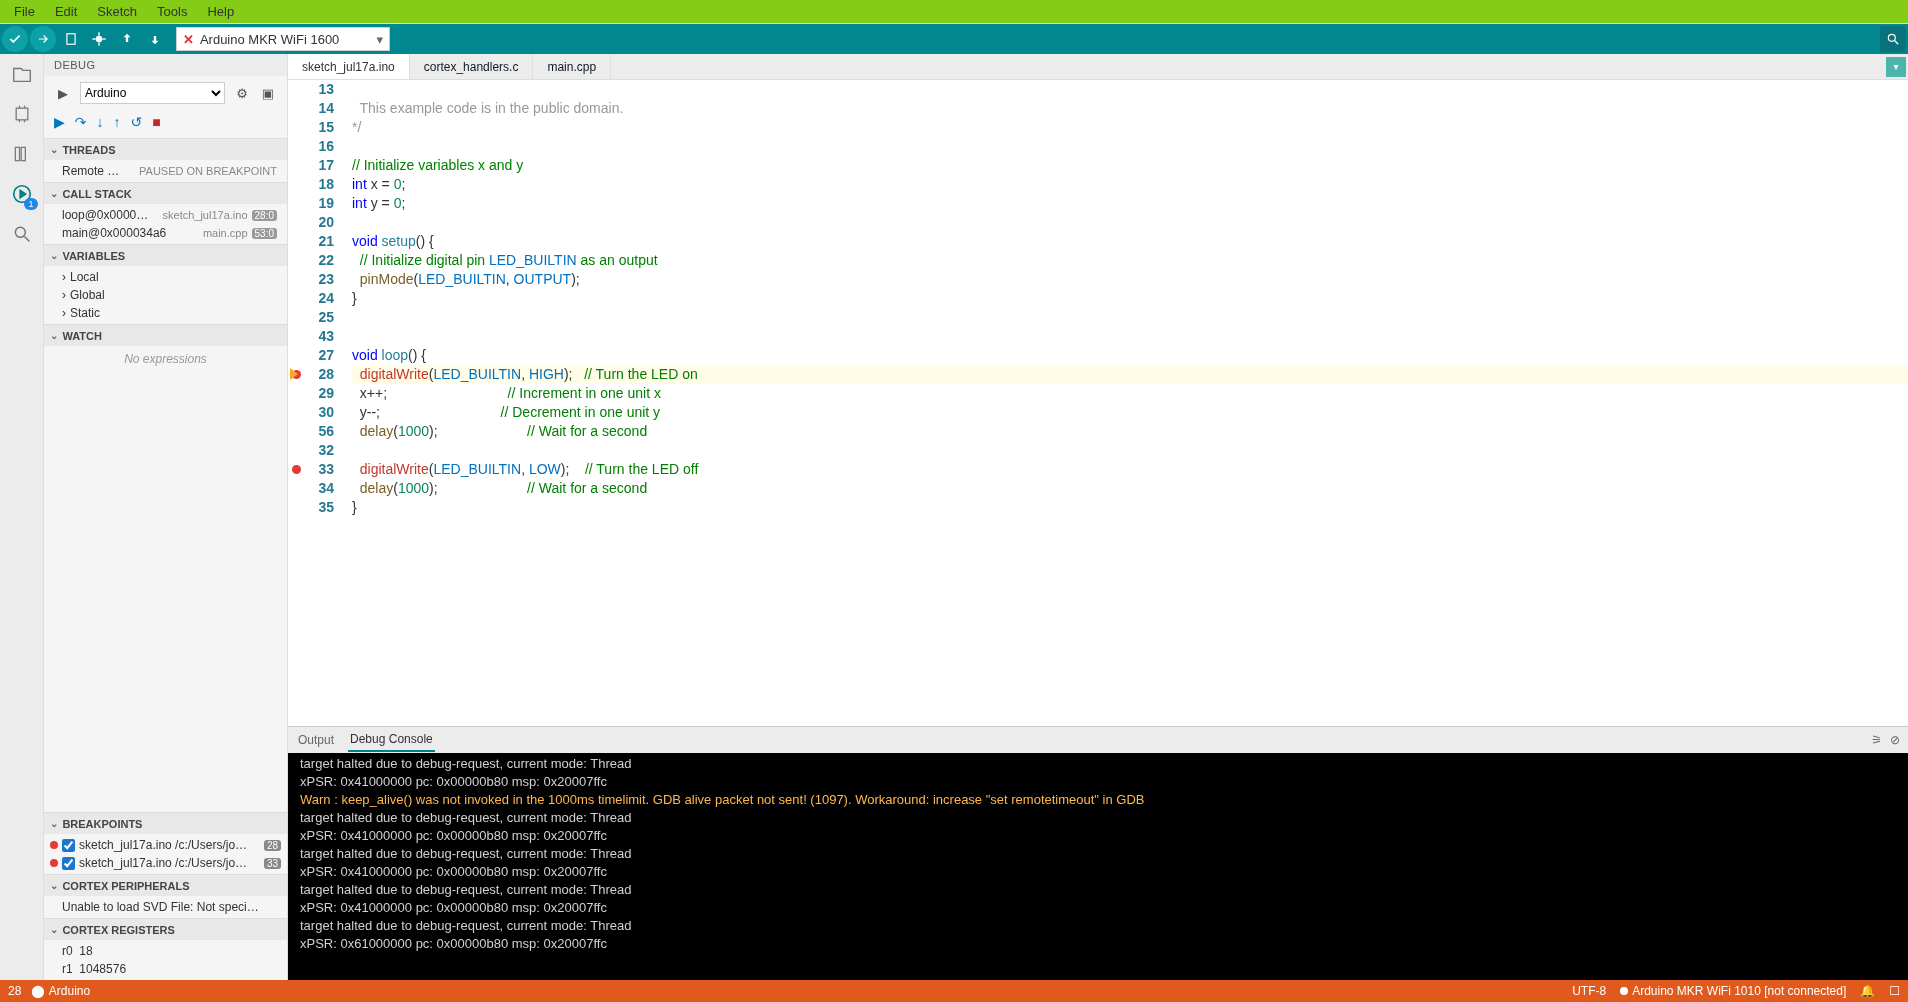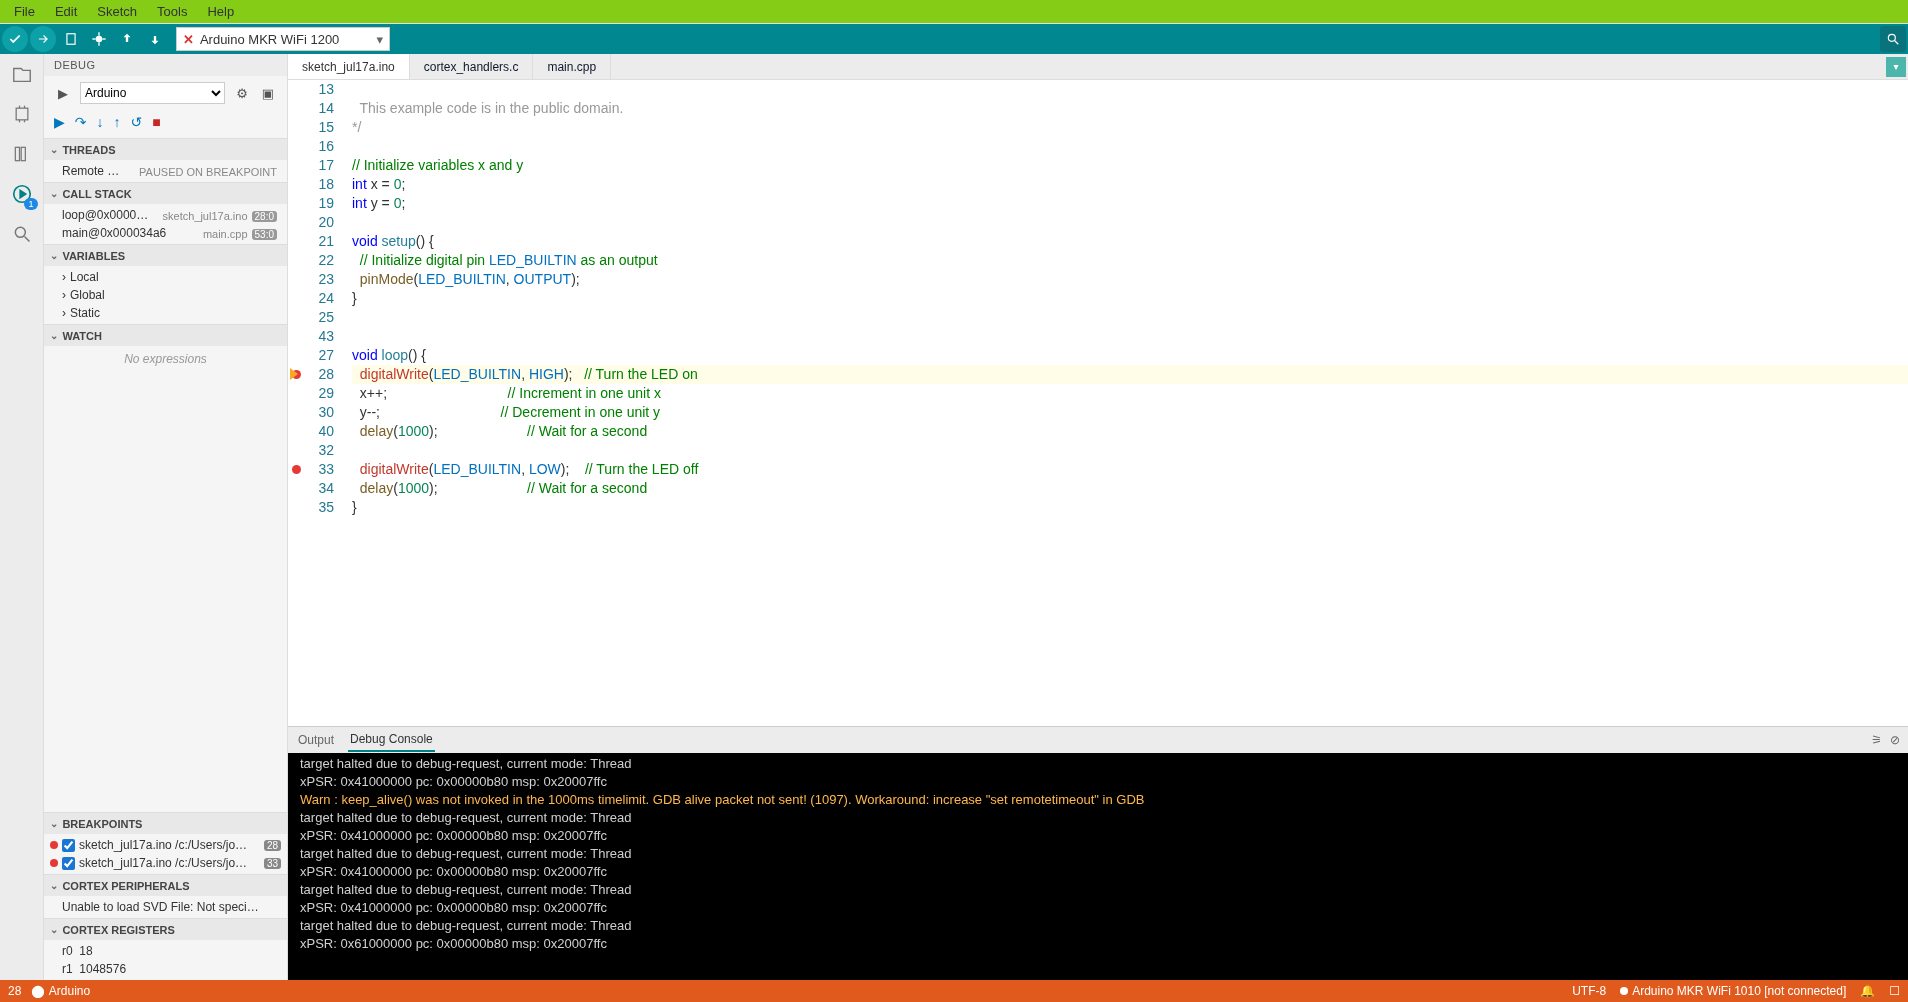--- a/index.html
+++ b/index.html
@@ -31,40 +31,40 @@
 .sp-row { display: flex; align-items: center; padding: 6px 10px; gap: 8px; }
 .sp-row select { flex: 1; height: 22px; font-size: 12px; border: 1px solid #ccc; background: #fff; }
 .sp-row .ic2 { width: 18px; height: 18px; display: inline-flex; align-items: center; justify-content: center; color: #555; cursor: pointer; }
 .dbg-ctrls { display: flex; gap: 10px; padding: 4px 10px 8px; }
 .dbg-ctrls span { color: #0277bd; cursor: pointer; font-size: 14px; }
 .dbg-ctrls span.stop { color: #c62828; }
 
 .sp-section-h { height: 22px; display: flex; align-items: center; gap: 4px; padding: 0 6px; background: #e8e8e8; border-top: 1px solid #ddd; font-size: 11px; font-weight: 600; color: #444; cursor: pointer; }
 .sp-section-h .chev { font-size: 10px; color: #666; }
 .sp-body { padding: 2px 0; font-size: 12px; }
-.sp-item { display: flex; align-items: flex-end; padding: 2px 10px 2px 18px; gap: 4px; }
+.sp-item { display: flex; align-items: center; padding: 2px 10px 2px 18px; gap: 4px; }
 .sp-item .lbl { flex: 1; overflow: hidden; text-overflow: ellipsis; white-space: nowrap; }
 .sp-item .sub { color: #888; font-size: 11px; }
 .sp-item .pill { background: #999; color: #fff; border-radius: 3px; font-size: 10px; padding: 0 3px; }
 .sp-empty { color: #999; font-style: italic; text-align: center; padding: 4px; font-size: 12px; }
 .bp-row { display: flex; align-items: center; gap: 4px; padding: 2px 6px; font-size: 12px; }
 .bp-row .dot { width: 8px; height: 8px; background: #e53935; border-radius: 4px; flex-shrink: 0; }
 .bp-row input[type=checkbox] { accent-color: #1976d2; }
 .bp-row .fn { flex: 1; overflow: hidden; text-overflow: ellipsis; white-space: nowrap; }
 .bp-row .ln { background: #888; color: #fff; border-radius: 3px; font-size: 10px; padding: 0 3px; }
 
 .editor-area { flex: 1; display: flex; flex-direction: column; min-width: 0; }
 .tabs { height: 26px; display: flex; align-items: stretch; background: #ececec; border-bottom: 1px solid #ddd; }
 .tab { padding: 0 14px; display: flex; align-items: center; font-size: 12px; color: #0f172a; cursor: pointer; border-right: 1px solid #ddd; }
 .tab.active { background: #fff; color: #333; }
 .tabs .right { margin-left: auto; display: flex; align-items: center; }
 .tabs .rbtn { width: 20px; height: 20px; background: #4db6ac; margin-right: 2px; display: flex; align-items: center; justify-content: center; color: #fff; font-size: 10px; }
 
 .code { flex: 1; display: flex; font-family: "Consolas","Menlo",monospace; font-size: 14px; line-height: 19px; overflow: hidden; position: relative; background: #fff; }
-.gutter { width: 60px; text-align: right; color: #237893; padding-right: 14px; user-select: none; position: relative; }
+.gutter { width: 60px; text-align: right; color: #237893; padding-right: 14px; user-select: none; position: relative; font-weight: bold; }
 .gutter .gl { height: 19px; position: relative; }
 .gutter .gl .bp { position: absolute; left: 4px; top: 5px; width: 9px; height: 9px; background: #e53935; border-radius: 5px; }
 .gutter .gl .cur { position: absolute; left: 2px; top: 3px; width: 0; height: 0; border-left: 8px solid #f9a825; border-top: 6px solid transparent; border-bottom: 6px solid transparent; }
 .codetext { flex: 1; white-space: pre; padding-left: 4px; }
 .codetext .cl { height: 19px; }
 .codetext .cl.hl { background: #fffde7; }
 .c-cmt { color: #008000; text-align: right; } .c-cmt2 { color: #999; }
 .c-kw { color: #0000ff; } .c-type { color: #267f99; }
 .c-fn { color: #795e26; } .c-fn2 { color: #c0392b; } .c-num { color: #098658; }
 .c-const { color: #0070c1; }
@@ -123,21 +123,21 @@
         <path d="M12 3l-6 6h4v8h4v-8h4z"></path>
       </svg>
     </span>
   <span class="tbtn">
       <svg width="14" height="14" viewBox="0 0 24 24" fill="#fff">
         <path d="M12 21l6-6h-4V7h-4v8H6z"></path>
       </svg>
     </span>
   <div class="board-sel">
     <span class="x">✕</span>
-    <span>Arduino MKR WiFi 1200</span>
+    <span>Arduino MKR WiFi 1600</span>
     <span class="chev">▾</span>
   </div>
   <span class="spacer"></span>
   <span class="search-btn">
       <svg width="14" height="14" viewBox="0 0 24 24" fill="none" stroke="#fff" stroke-width="2">
         <circle cx="10" cy="10" r="6"></circle>
         <line x1="15" y1="15" x2="21" y2="21"></line>
       </svg>
     </span>
 </div>
@@ -320,21 +320,21 @@
           <div class="gl">21</div>
           <div class="gl">22</div>
           <div class="gl">23</div>
           <div class="gl">24</div>
           <div class="gl">25</div>
           <div class="gl">43</div>
           <div class="gl">27</div>
           <div class="gl">28<span class="bp"></span><span class="cur"></span></div>
           <div class="gl">29</div>
           <div class="gl">30</div>
-          <div class="gl">40</div>
+          <div class="gl">56</div>
           <div class="gl">32</div>
           <div class="gl">33<span class="bp"></span></div>
           <div class="gl">34</div>
           <div class="gl">35</div>
         </div>
       <div class="codetext" id="codetext"><div class="cl"><span class="c-cmt2"></span></div><div class="cl"><span class="c-cmt2">  This example code is in the public domain.</span></div><div class="cl"><span class="c-cmt2">*/</span></div><div class="cl"></div><div class="cl"><span class="c-cmt">// Initialize variables x and y</span></div><div class="cl"><span class="c-kw">int</span> x = <span class="c-num">0</span>;</div><div class="cl"><span class="c-kw">int</span> y = <span class="c-num">0</span>;</div><div class="cl"></div><div class="cl"><span class="c-kw">void</span> <span class="c-type">setup</span>() {</div><div class="cl">  <span class="c-cmt">// Initialize digital pin <span class="c-const">LED_BUILTIN</span> as an output</span></div><div class="cl">  <span class="c-fn">pinMode</span>(<span class="c-const">LED_BUILTIN</span>, <span class="c-const">OUTPUT</span>);</div><div class="cl">}</div><div class="cl"></div><div class="cl"></div><div class="cl"><span class="c-kw">void</span> <span class="c-type">loop</span>() {</div><div class="cl hl">  <span class="c-fn2">digitalWrite</span>(<span class="c-const">LED_BUILTIN</span>, <span class="c-const">HIGH</span>);   <span class="c-cmt">// Turn the LED on</span></div><div class="cl">  x++;                               <span class="c-cmt">// Increment in one unit x</span></div><div class="cl">  y--;                               <span class="c-cmt">// Decrement in one unit y</span></div><div class="cl">  <span class="c-fn">delay</span>(<span class="c-num">1000</span>);                       <span class="c-cmt">// Wait for a second</span></div><div class="cl"></div><div class="cl">  <span class="c-fn2">digitalWrite</span>(<span class="c-const">LED_BUILTIN</span>, <span class="c-const">LOW</span>);    <span class="c-cmt">// Turn the LED off</span></div><div class="cl">  <span class="c-fn">delay</span>(<span class="c-num">1000</span>);                       <span class="c-cmt">// Wait for a second</span></div><div class="cl">}</div></div>
     </div>
 
     <div class="console-wrap">
       <div class="console-tabs">

